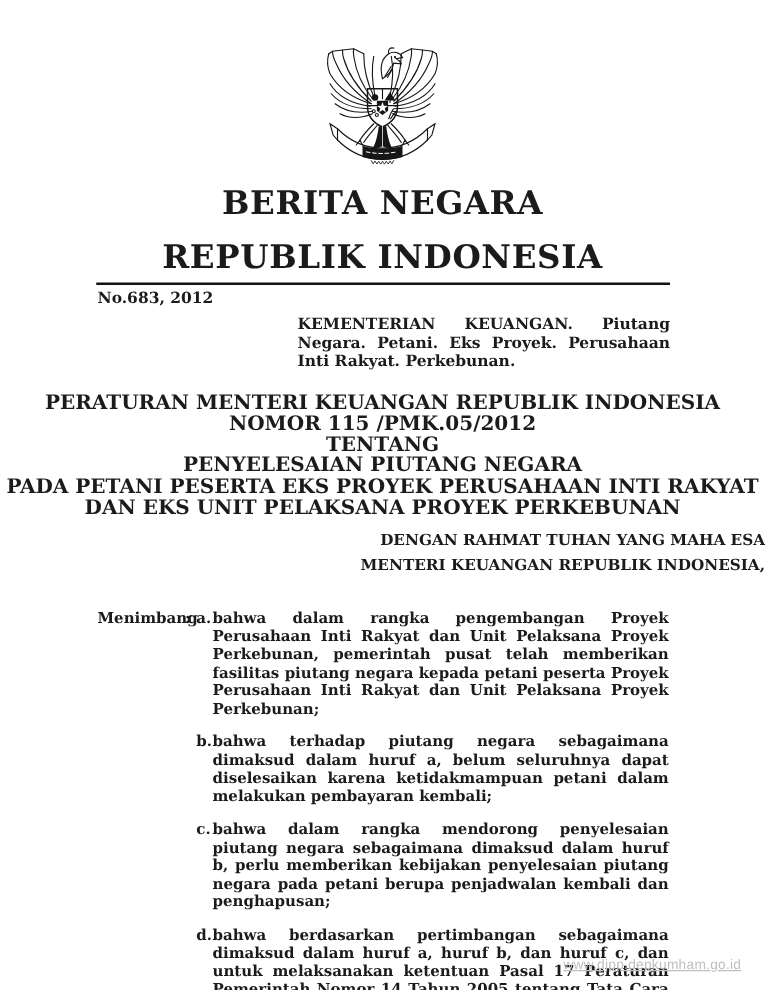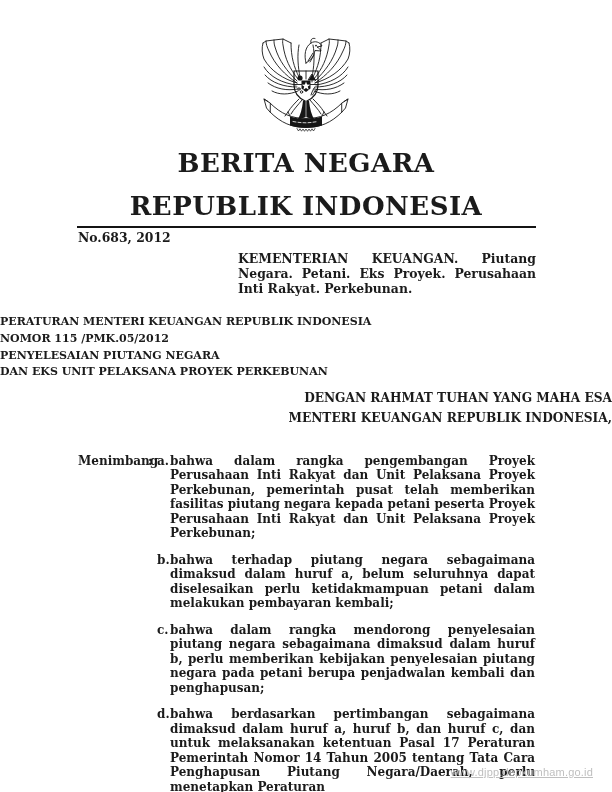--- a/index.html
+++ b/index.html
@@ -30,22 +30,22 @@
   
   .meta-row {
     display: flex; margin: 2px 76px 0 78px;
     font-size: 12.4px; font-weight: bold; line-height: 15px; justify-content: center;
   }
   .meta-no { width: 160px; flex: none; }
   .meta-subject { flex: 1; text-align: justify; margin-top: 21px; }
 
   
   .title-block {
-    margin-top: 18px; 
-    font-size: 11px; font-weight: bold; line-height: 16.8px;
+    margin-top: 18px; text-align: center;
+    font-size: 16px; font-weight: bold; line-height: 16.8px;
   }
   .preamble {
     margin-top: 9px; text-align: right;
     font-size: 12.2px; font-weight: bold; line-height: 16.8px;
   }
   .preamble-issuer { margin-top: 3px; }
 
   
   .consider {
     display: flex; margin: 27px 77px 0 78px;
@@ -139,40 +139,42 @@
   <div class="rule"></div>
 
   <div class="meta-row">
     <div class="meta-no">No.683, 2012</div>
     <div class="meta-subject">KEMENTERIAN KEUANGAN. Piutang Negara. Petani. Eks Proyek. Perusahaan Inti Rakyat. Perkebunan.</div>
   </div>
 
   <section class="title-block">
     <div>PERATURAN MENTERI KEUANGAN REPUBLIK INDONESIA</div>
     <div>NOMOR 115 /PMK.05/2012</div>
+    <div>TENTANG</div>
     <div>PENYELESAIAN PIUTANG NEGARA</div>
+    <div>PADA PETANI PESERTA EKS PROYEK PERUSAHAAN INTI RAKYAT</div>
     <div>DAN EKS UNIT PELAKSANA PROYEK PERKEBUNAN</div>
   </section>
 
   <section class="preamble">
     <div class="preamble-invocation">DENGAN RAHMAT TUHAN YANG MAHA ESA</div>
     <div class="preamble-issuer">MENTERI KEUANGAN REPUBLIK INDONESIA,</div>
   </section>
 
   <section class="consider">
     <div class="consider-label">Menimbang</div>
     <div class="consider-colon">:</div>
     <div class="consider-items">
       <div class="consider-item">
         <span class="item-marker">a.</span>
         <div class="item-text">bahwa dalam rangka pengembangan Proyek Perusahaan Inti Rakyat dan Unit Pelaksana Proyek Perkebunan, pemerintah pusat telah memberikan fasilitas piutang negara kepada petani peserta Proyek Perusahaan Inti Rakyat dan Unit Pelaksana Proyek Perkebunan;</div>
       </div>
       <div class="consider-item">
         <span class="item-marker">b.</span>
-        <div class="item-text">bahwa terhadap piutang negara sebagaimana dimaksud dalam huruf a, belum seluruhnya dapat diselesaikan perlu ketidakmampuan petani dalam melakukan pembayaran kembali;</div>
+        <div class="item-text">bahwa terhadap piutang negara sebagaimana dimaksud dalam huruf a, belum seluruhnya dapat diselesaikan karena ketidakmampuan petani dalam melakukan pembayaran kembali;</div>
       </div>
       <div class="consider-item">
         <span class="item-marker">c.</span>
         <div class="item-text">bahwa dalam rangka mendorong penyelesaian piutang negara sebagaimana dimaksud dalam huruf b, perlu memberikan kebijakan penyelesaian piutang negara pada petani berupa penjadwalan kembali dan penghapusan;</div>
       </div>
       <div class="consider-item">
         <span class="item-marker">d.</span>
         <div class="item-text">bahwa berdasarkan pertimbangan sebagaimana dimaksud dalam huruf a, huruf b, dan huruf c, dan untuk melaksanakan ketentuan Pasal 17 Peraturan Pemerintah Nomor 14 Tahun 2005 tentang Tata Cara Penghapusan Piutang Negara/Daerah, perlu menetapkan Peraturan</div>
       </div>
     </div>

